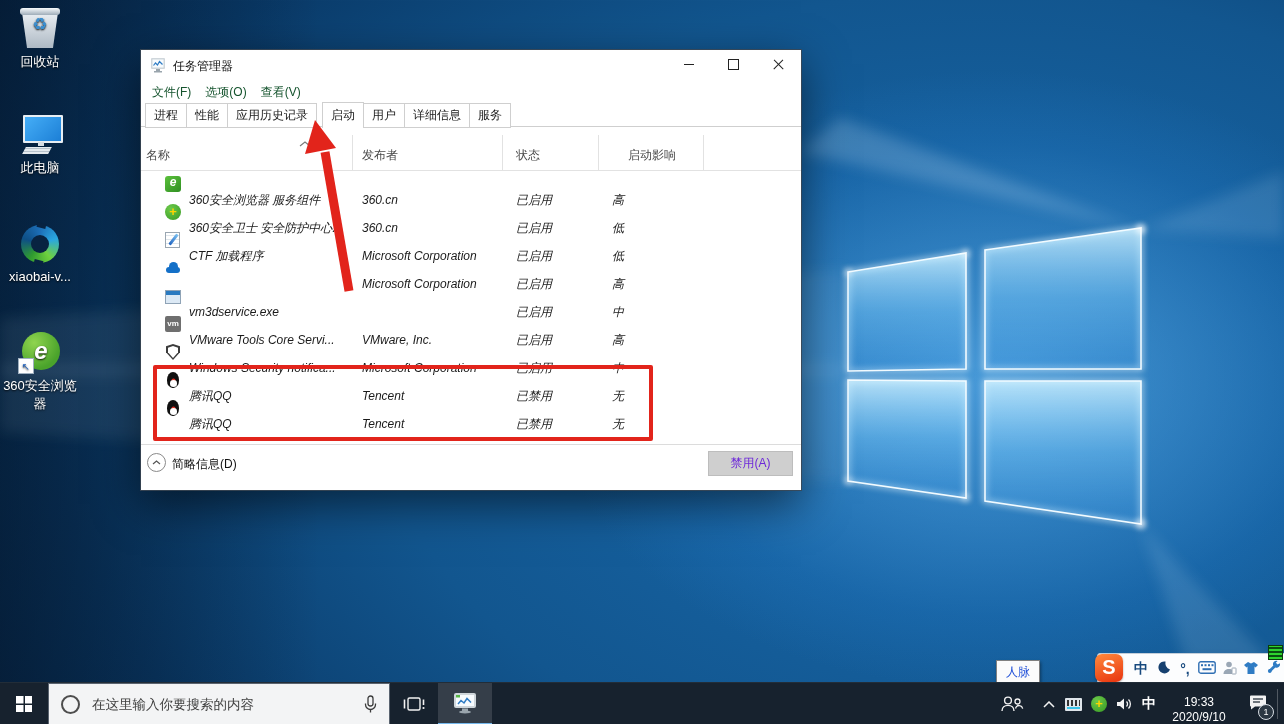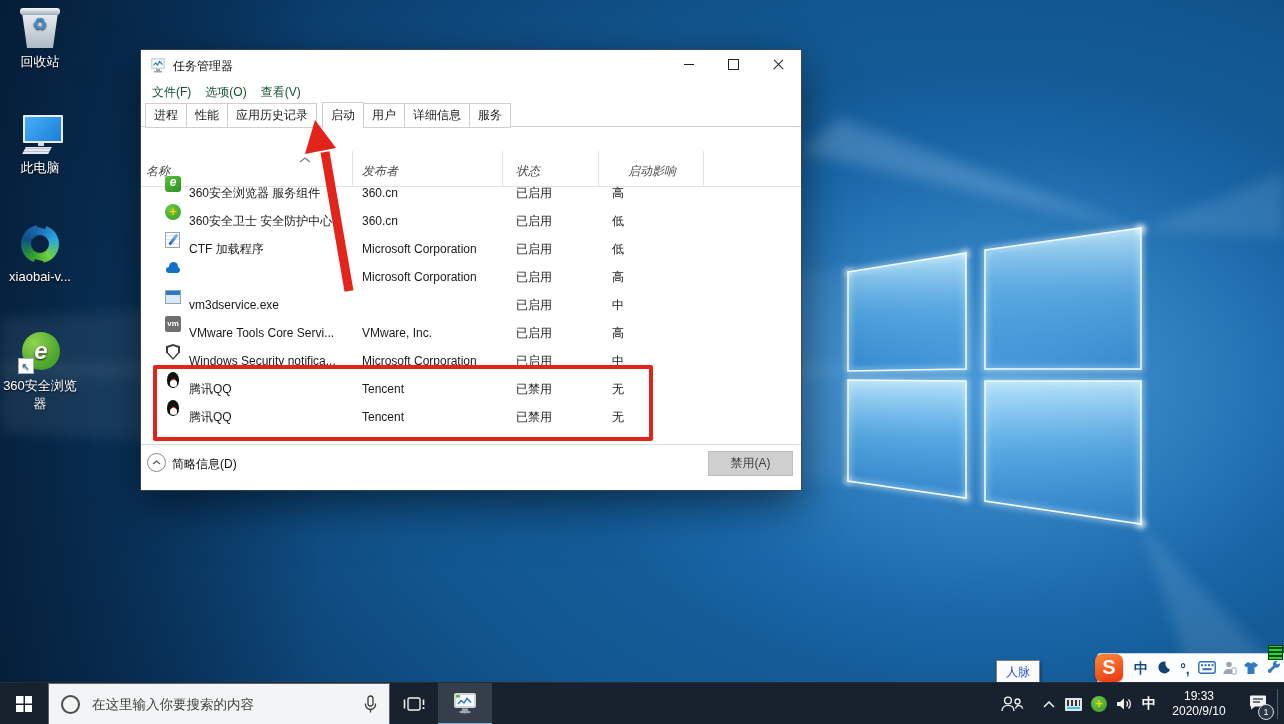--- a/index.html
+++ b/index.html
@@ -41,28 +41,28 @@
   .g-min{width:10px;height:1px;background:#222;}
   .g-max{width:9px;height:9px;border:1px solid #222;}
   .g-cls{position:relative;width:11px;height:11px;}
   .g-cls::before,.g-cls::after{content:"";position:absolute;left:-1px;top:5px;width:13px;height:1.4px;background:#222;}
   .g-cls::before{transform:rotate(45deg);} .g-cls::after{transform:rotate(-45deg);}
   .menubar{position:absolute;left:4px;top:32px;height:20px;display:flex;align-items:center;}
   .menu-item{padding:0 7px;color:#14532d;}
   .tabstrip{position:absolute;left:0;top:52px;right:0;height:24px;border-bottom:1px solid #cfcfcf;display:flex;padding-left:4px;}
   .tab{height:23px;line-height:23px;margin-top:1px;margin-right:-1px;padding:0 8px;border:1px solid #cfcfcf;background:#fff;z-index:1;}
   .tab.tab-active{height:25px;line-height:24px;margin-top:0;border-bottom:none;z-index:3;margin-left:6px;}
-  .thead{position:absolute;left:0;top:93px;right:0;height:43px;border-bottom:1px solid #e2e2e2;color:#4a4a4a;font-style:italic;}
+  .thead{position:absolute;left:0;top:77px;right:0;height:43px;border-bottom:1px solid #e2e2e2;color:#4a4a4a;}
   .th{position:absolute;bottom:6px;}
   .th.c-name{left:5px;} .th.c-pub{left:221px;} .th.c-st{left:375px;text-align:right;} .th.c-imp{left:487px;}
   .vsep{position:absolute;top:8px;bottom:0;width:1px;background:#e2e2e2;}
   .sort{position:absolute;left:158px;top:14px;}
   .tbody{position:absolute;left:0;top:120px;right:0;}
   .trow{position:relative;height:28px;}
-  .trow .c{position:absolute;top:9px;line-height:28px;white-space:nowrap;overflow:hidden;}
+  .trow .c{position:absolute;top:16px;line-height:28px;white-space:nowrap;overflow:hidden;font-style:italic;}
   .trow .name{left:48px;width:168px;} .trow .pub{left:221px;width:150px;} .trow .st{left:375px;width:90px;} .trow .imp{left:471px;width:60px;}
   .ric{position:absolute;left:24px;top:6px;width:16px;height:16px;}
   .ic-se360{background:linear-gradient(140deg,#5cc13c,#2f8f22);border-radius:3px;}
   .ic-se360::before{content:"e";position:absolute;left:0;right:0;top:-1px;text-align:center;color:#fff;font-weight:bold;font-size:12px;font-style:italic;}
   .ic-sd360{background:radial-gradient(circle at 35% 30%,#6cc94a,#379a23);border-radius:50%;}
   .ic-sd360::before{content:"+";position:absolute;left:0;right:0;top:0px;text-align:center;color:#ffd400;font-weight:bold;font-size:13px;line-height:16px;}
   .ic-ctf{background:repeating-linear-gradient(0deg,#fff 0 3px,#dfe6ec 3px 4px);border:1px solid #9aa6b1;width:13px;height:14px;}
   .ic-ctf::after{content:"";position:absolute;left:6px;top:0px;width:3px;height:13px;background:linear-gradient(#7ec3f2,#1f62c0);transform:rotate(38deg);border-radius:1px;}
   .ic-od::before{content:"";position:absolute;left:1px;top:7px;width:14px;height:6px;background:#1470c8;border-radius:3px;}
   .ic-od::after{content:"";position:absolute;left:4px;top:2px;width:9px;height:9px;background:#1470c8;border-radius:50%;}
@@ -70,21 +70,21 @@
   .ic-vmw{background:#6f6f6f;border-radius:2px;}
   .ic-vmw::before{content:"vm";position:absolute;left:0;right:0;top:3px;text-align:center;color:#fff;font-size:8px;font-weight:bold;}
   .ic-ws::before{content:"";position:absolute;left:1px;top:0;width:14px;height:16px;background:#3c3c3c;clip-path:polygon(0 14%,50% 0,100% 14%,100% 52%,50% 100%,0 52%);}
   .ic-ws::after{content:"";position:absolute;left:3px;top:2px;width:10px;height:12px;background:#fff;clip-path:polygon(0 14%,50% 0,100% 14%,100% 52%,50% 100%,0 52%);}
   .ic-qq::before{content:"";position:absolute;left:2px;top:0;width:12px;height:16px;background:#101010;border-radius:50% 50% 46% 46%;}
   .ic-qq::after{content:"";position:absolute;left:4.5px;top:8px;width:7px;height:6.5px;background:#fff;border-radius:50%;
     box-shadow:0 -3px 0 -1.5px #e03226;}
   .tfoot{position:absolute;left:0;bottom:0;right:0;height:45px;border-top:1px solid #dcdcdc;background:#fff;}
   .chev-circle{position:absolute;left:6px;top:8px;width:17px;height:17px;border:1px solid #8a8a8a;border-radius:50%;display:flex;align-items:center;justify-content:center;}
   .detail-lb{position:absolute;left:31px;top:11px;color:#111;}
-  .dis-btn{position:absolute;right:8px;top:6px;width:83px;height:23px;background:#cfcfcf;border:1px solid #bdbdbd;color:#404040;text-align:center;line-height:22px;}
+  .dis-btn{position:absolute;right:8px;top:6px;width:83px;height:23px;background:#cfcfcf;border:1px solid #bdbdbd;color:#6d28d9;text-align:center;line-height:22px;}
 
   
   .hl-box{position:absolute;left:153px;top:365px;width:492px;height:68px;border:4px solid var(--highlight_red,#e2241b);border-radius:2px;z-index:8;pointer-events:none;}
   .arrow-svg{position:absolute;left:0;top:0;z-index:8;pointer-events:none;}
 
   
   .tooltip{position:absolute;left:996px;top:660px;width:42px;height:22px;background:#fbfbfb;border:1px solid #808080;color:#1d4ed8;font-size:12px;text-align:center;line-height:22px;z-index:9;box-shadow:1px 2px 3px rgba(0,0,0,.4);}
   .sogou{position:absolute;left:1097px;top:653px;width:187px;height:30px;background:#fcfdfe;border:1px solid #c4cfda;border-radius:3px 0 0 3px;z-index:9;display:flex;align-items:center;}
   .sg-s{position:absolute;left:-3px;top:0px;width:28px;height:28px;background:linear-gradient(160deg,#ff8a3c,#e8330f);border-radius:7px;color:#fff;font-size:20px;font-weight:bold;text-align:center;line-height:27px;box-shadow:0 1px 2px rgba(0,0,0,.35);}
   .sg-i{width:22px;text-align:center;color:#17497e;font-weight:bold;font-size:14px;flex:0 0 auto;}
@@ -108,21 +108,21 @@
   .mic{margin-left:auto;margin-right:12px;}
   .taskview{left:390px;width:48px;}
   .tmbtn{left:438px;width:54px;background:rgba(255,255,255,.13);border-bottom:2px solid var(--taskbar_underline,#76b9ed);box-sizing:border-box;}
   .tray-btn{position:absolute;top:0;height:42px;display:flex;align-items:center;justify-content:center;color:#fff;}
   .t-people{left:990px;width:44px;}
   .t-chev{left:1038px;width:22px;}
   .t-kbd{left:1060px;width:26px;}
   .t-360{left:1086px;width:26px;}
   .t-vol{left:1112px;width:26px;}
   .t-ime{left:1138px;width:22px;font-size:14px;font-weight:bold;}
-  .t-clock{left:1160px;width:78px;flex-direction:column;font-size:12px;line-height:15px;text-align:center;}
+  .t-clock{left:1160px;width:78px;flex-direction:column;font-size:12px;line-height:15px;text-align:center;justify-content:flex-end;}
   .t-notif{left:1240px;width:36px;}
   .kbd-ic{width:17px;height:13px;background:#dfe5ea;border-radius:1px;position:relative;}
   .kbd-ic::before{content:"";position:absolute;left:2px;top:2px;right:2px;height:6px;
     background:repeating-linear-gradient(90deg,#333 0 2px,transparent 2px 4px);}
   .kbd-ic::after{content:"";position:absolute;left:2px;bottom:2px;right:2px;height:2px;background:#39c3e8;}
   .tray360{width:16px;height:16px;border-radius:50%;background:radial-gradient(circle at 35% 30%,#6cc94a,#379a23);position:relative;}
   .tray360::before{content:"+";position:absolute;left:0;right:0;top:0;text-align:center;color:#ffd400;font-weight:bold;font-size:13px;line-height:16px;}
   .notif-wrap{position:relative;}
   .badge{position:absolute;right:-7px;bottom:-5px;width:14px;height:14px;border-radius:50%;background:#2b3742;border:1px solid #d7dde3;color:#fff;font-size:9px;text-align:center;line-height:14px;}
   .edge-div{position:absolute;left:1277px;top:6px;width:1px;height:30px;background:rgba(255,255,255,.25);}

